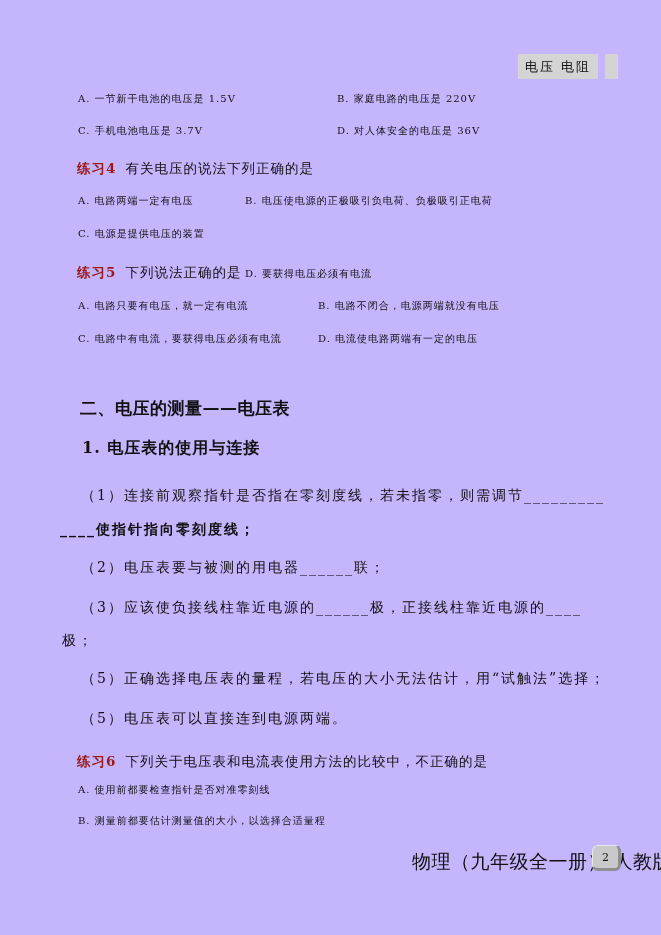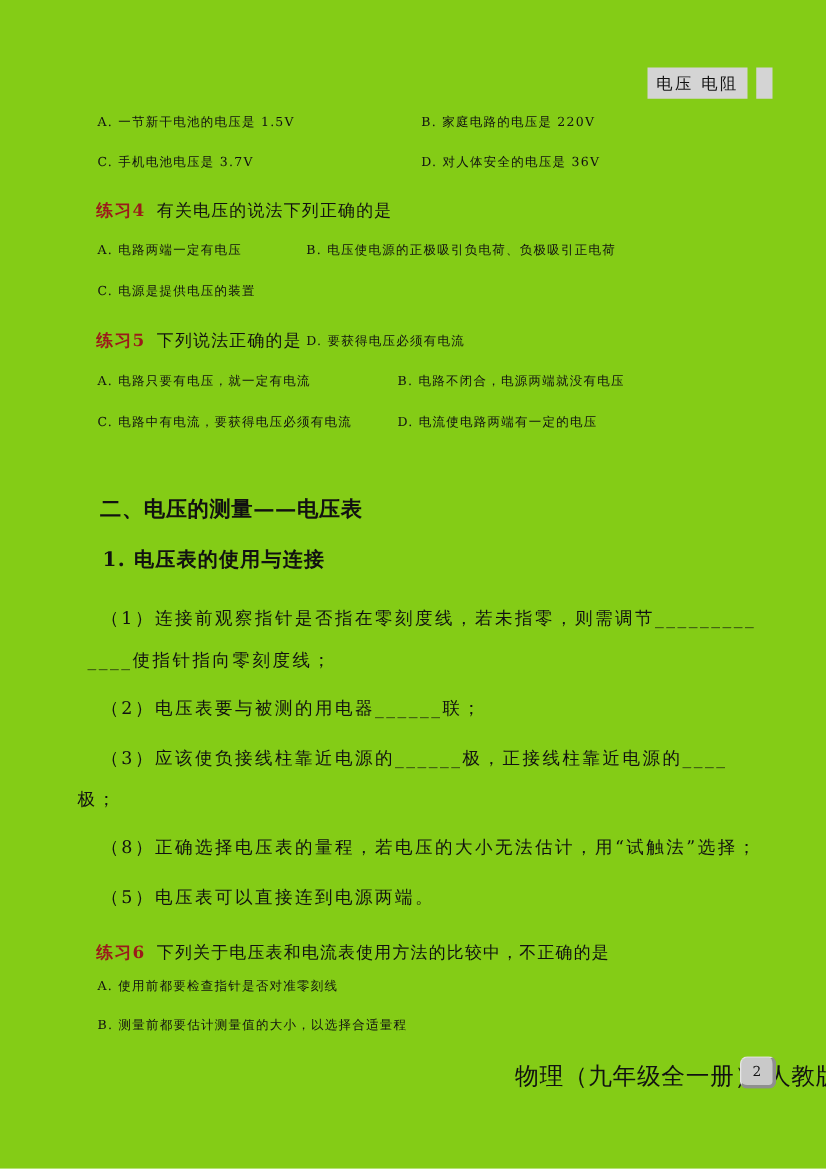--- a/index.html
+++ b/index.html
@@ -1,19 +1,19 @@
 <!DOCTYPE html>
 <html><head>
 <meta charset="utf-8">
 <style>
   html,body{margin:0;padding:0;background:#fff;}
   .page{
     position:relative;
     width:661px;height:935px;
-    background:#84cc16;
+    background:#c4b5fd;
     color:#111;
     font-family:"DejaVu Serif","Liberation Serif",serif;
     overflow:hidden;
   }
   .line{position:absolute;white-space:nowrap;line-height:1;}
   
   .tab{
     position:absolute;left:518px;top:54px;width:80px;height:25px;
     background:#d4d4d4;color:#111;
     display:flex;align-items:center;justify-content:center;
@@ -69,25 +69,25 @@
   </div>
   <div class="line opt" style="left:78px;top:301px;">A. 电路只要有电压，就一定有电流</div>
   <div class="line opt" style="left:318px;top:301px;">B. 电路不闭合，电源两端就没有电压</div>
   <div class="line opt" style="left:78px;top:334px;">C. 电路中有电流，要获得电压必须有电流</div>
   <div class="line opt" style="left:318px;top:334px;">D. 电流使电路两端有一定的电压</div>
 
   <div class="line h1" style="left:80px;top:400px;">二、电压的测量——电压表</div>
   <div class="line h2" style="left:82px;top:440px;">1. 电压表的使用与连接</div>
 
   <div class="line item" style="left:81px;top:488px;">（1）连接前观察指针是否指在零刻度线，若未指零，则需调节_________</div>
-  <div class="line item" style="left:70px;top:522px;">____使指针指向零刻度线；</div>
+  <div class="line item" style="left:60px;top:522px;font-weight:bold;">____使指针指向零刻度线；</div>
   <div class="line item" style="left:81px;top:560px;">（2）电压表要与被测的用电器______联；</div>
   <div class="line item" style="left:81px;top:600px;">（3）应该使负接线柱靠近电源的______极，正接线柱靠近电源的____</div>
   <div class="line item" style="left:62px;top:633px;">极；</div>
-  <div class="line item" style="left:81px;top:671px;">（8）正确选择电压表的量程，若电压的大小无法估计，用“试触法”选择；</div>
+  <div class="line item" style="left:81px;top:671px;">（5）正确选择电压表的量程，若电压的大小无法估计，用“试触法”选择；</div>
   <div class="line item" style="left:81px;top:711px;">（5）电压表可以直接连到电源两端。</div>
 
   <div class="line" style="left:77px;top:753px;">
     <span class="ex-label">练习6</span><span class="stem">下列关于电压表和电流表使用方法的比较中，不正确的是</span>
   </div>
   <div class="line opt" style="left:78px;top:785px;">A. 使用前都要检查指针是否对准零刻线</div>
   <div class="line opt" style="left:78px;top:816px;">B. 测量前都要估计测量值的大小，以选择合适量程</div>
 
   <div class="line footer-text" style="left:412px;top:852px;">物理（九年级全一册）·人教版</div>
   <div class="page-badge">

